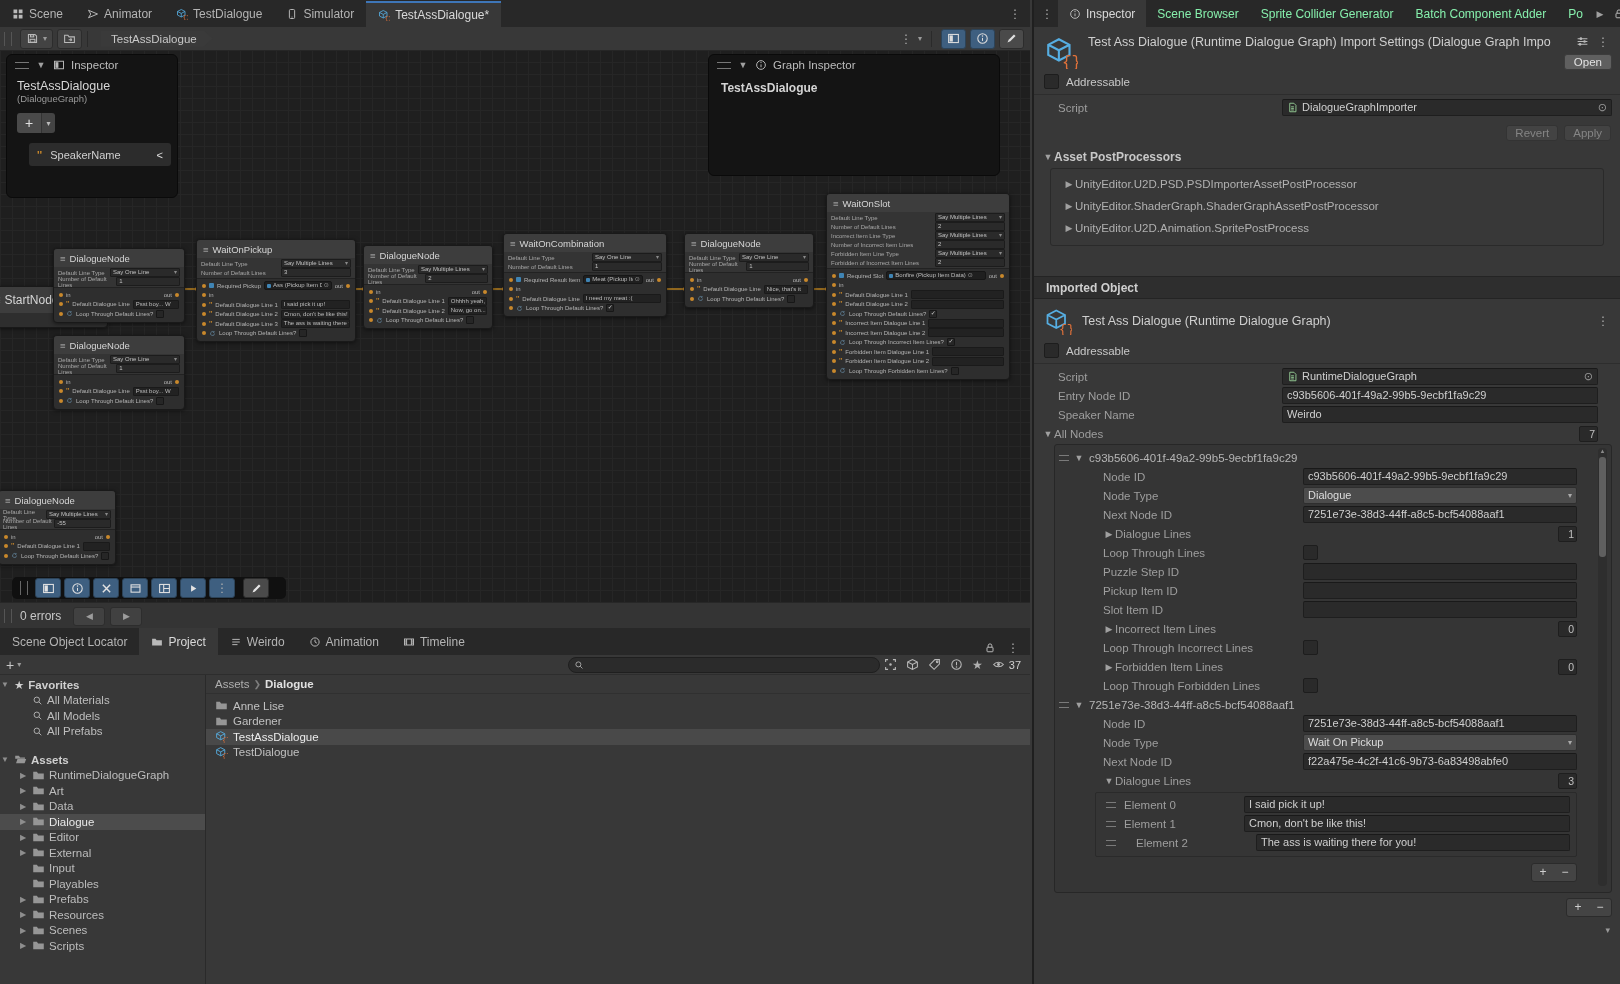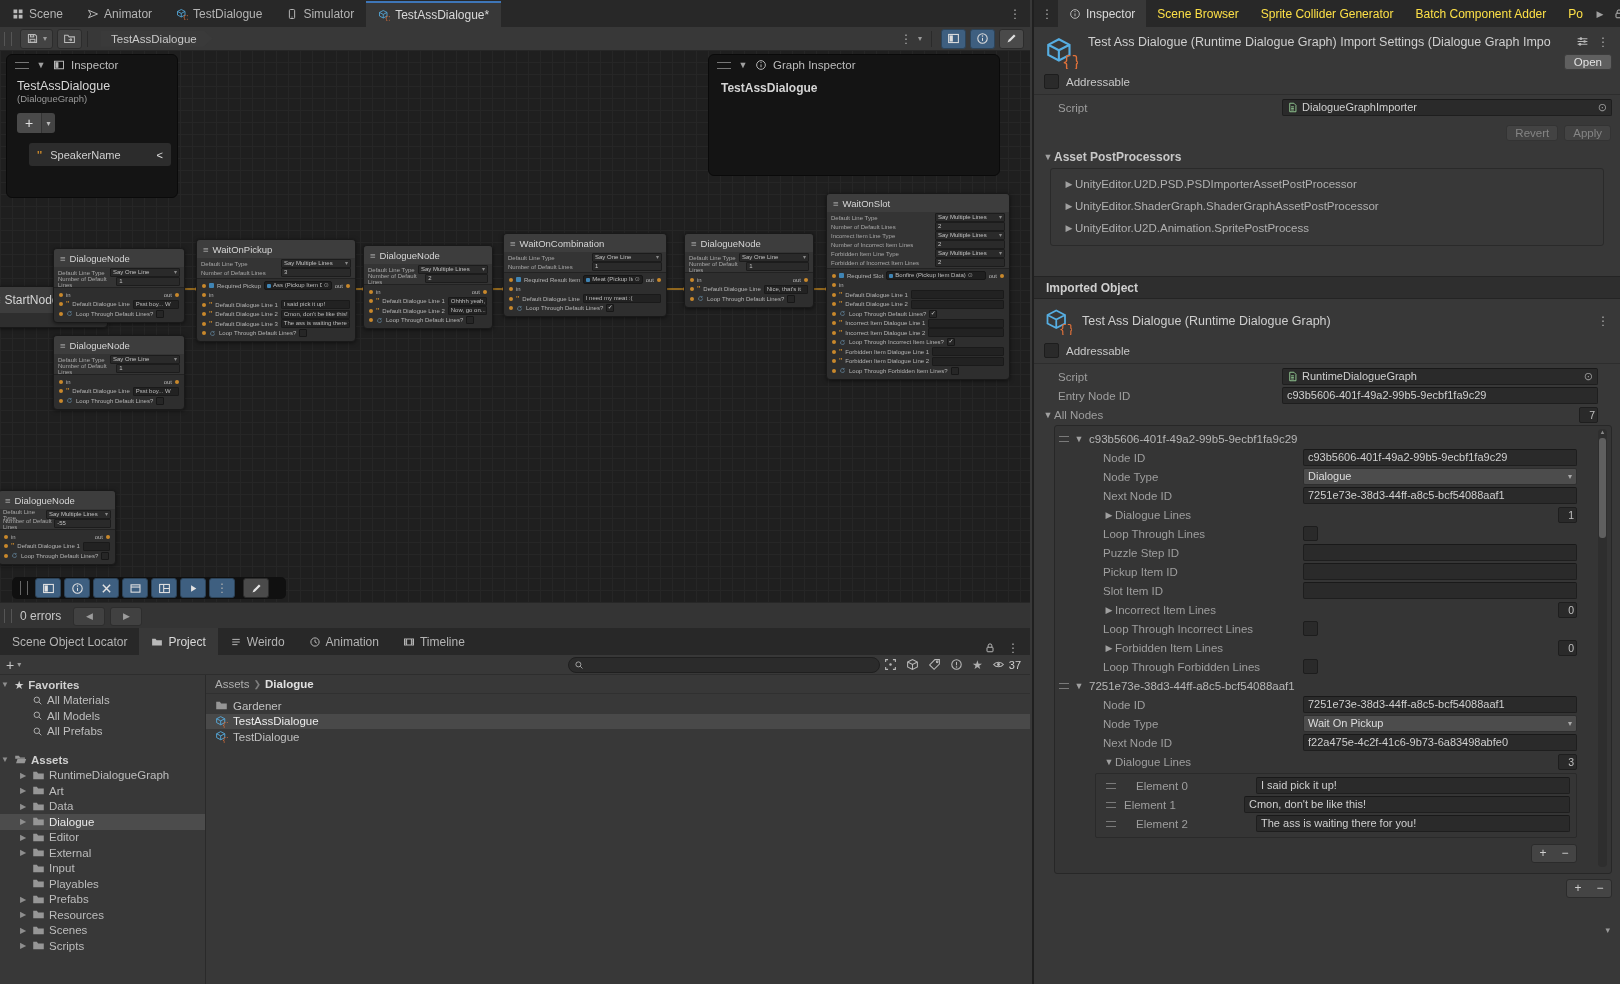--- a/index.html
+++ b/index.html
@@ -61,21 +61,21 @@
   .trow{display:flex;align-items:center;height:15.5px;font-size:11.5px;color:#bdbdbd;gap:4px;white-space:nowrap;}
   .trow.sel{background:var(--sel);color:#e8e8e8;}
   .arr{width:10px;text-align:center;color:#8e8e8e;font-size:8px;flex:none;}
   #pfiles{flex:1;position:relative;}
   #pcrumbbar{height:18px;border-bottom:1px solid #303030;display:flex;align-items:center;padding-left:9px;gap:4px;font-size:11.5px;}
   .frow{display:flex;align-items:center;height:15.5px;font-size:11.5px;color:#c0c0c0;gap:5px;padding-left:9px;}
   .frow.sel{background:#494949;color:#ececec;}
   
   #rpanel{left:1032px;top:0;width:588px;height:984px;background:#383838;border-left:2px solid #1f1f1f;box-sizing:border-box;}
   #rtabs{display:flex;align-items:center;background:#282828;height:27px;overflow:hidden;}
-  .rtab{display:flex;align-items:center;gap:5px;height:27px;padding:0 11px;color:#fde047;font-size:12px;white-space:nowrap;}
+  .rtab{display:flex;align-items:center;gap:5px;height:27px;padding:0 11px;color:#86efac;font-size:12px;white-space:nowrap;}
   .rtab.active2{background:#383838;color:#d9d9d9;}
   .irow{display:flex;align-items:center;height:19px;position:relative;}
   .ilabel{color:#9e9e9e;font-size:11.5px;white-space:nowrap;overflow:hidden;flex:none;}
   .ifield{flex:1;background:#2a2a2a;border:1px solid #1e1e1e;border-top-color:#191919;border-radius:2px;height:15px;line-height:15px;padding:0 4px;color:#cfcfcf;font-size:11px;white-space:nowrap;overflow:hidden;}
   .idrop{flex:1;background:#4c4c4c;border:1px solid #2e2e2e;border-radius:2px;height:15px;line-height:15px;padding:0 4px;color:#dcdcdc;font-size:11px;display:flex;justify-content:space-between;align-items:center;}
   .icheck{width:13px;height:13px;background:#2a2a2a;border:1px solid #1d1d1d;border-radius:2px;}
   .ibadge{width:15px;height:14px;background:#2a2a2a;border:1px solid #1e1e1e;border-radius:2px;color:#c0c0c0;font-size:10.5px;text-align:right;padding-right:2px;line-height:14px;}
   .farr{width:12px;color:#a0a0a0;font-size:9px;text-align:center;flex:none;}
   .divider{height:1px;background:#2d2d2d;margin:3px 0;}
   .btngrey{background:#5f5f5f;border:1px solid #3c3c3c;border-radius:3px;color:#e2e2e2;font-size:11.5px;padding:1px 9px;}
@@ -951,20 +951,26 @@
       <div id="pcrumbbar">
           <span style="color:#b0b0b0">Assets</span>
           <span style="color:#7e7e7e;font-size:9px">❯</span>
           <span style="color:#e0e0e0;font-weight:bold">Dialogue</span>
         </div>
       <div id="plist" style="padding-top: 4px;">
           <div class="frow">
             <svg width="13" height="13" viewBox="0 0 16 16" fill="none" stroke="#969696" stroke-width="1.3">
               <path d="M1.5 3.5 h4.5 l1.5 2 h7 v7 h-13 Z" fill="#969696" stroke="none"></path>
             </svg>
+            <span>Anne Lise</span>
+          </div>
+          <div class="frow">
+            <svg width="13" height="13" viewBox="0 0 16 16" fill="none" stroke="#969696" stroke-width="1.3">
+              <path d="M1.5 3.5 h4.5 l1.5 2 h7 v7 h-13 Z" fill="#969696" stroke="none"></path>
+            </svg>
             <span>Gardener</span>
           </div>
           <div class="frow sel">
             <svg width="13" height="13" viewBox="0 0 16 16" fill="none" stroke="#969696" stroke-width="1.3">
               <path d="M7 2 L12 4.6 V9.4 L7 12 L2 9.4 V4.6 Z M7 12 V7.2 M2 4.6 L7 7.2 L12 4.6" stroke="#56aee2" stroke-width="1.1"></path>
               <text x="9" y="14.5" font-size="8" fill="#e0713a" stroke="none" font-family="Liberation Mono,monospace">{}</text>
             </svg>
             <span>TestAssDialogue</span>
           </div>
           <div class="frow">
@@ -1099,20 +1105,24 @@
               <path d="M6 7 h4 M6 9.3 h4 M6 11.6 h4"></path>
             </svg>
             <span style="flex:1">RuntimeDialogueGraph</span>
             <span style="color:#9a9a9a">⊙</span>
           </span>
         </div>
         <div class="irow" style="padding-left: 24px; padding-right: 22px;">
           <span class="ilabel" style="width:224px">Entry Node ID</span>
           <span class="ifield" style="">c93b5606-401f-49a2-99b5-9ecbf1fa9c29</span>
         </div>
+        <div class="irow" style="padding-left: 24px; padding-right: 22px;">
+          <span class="ilabel" style="width:224px">Speaker Name</span>
+          <span class="ifield" style="">Weirdo</span>
+        </div>
         <div class="irow" style="padding-left: 8px; padding-right: 22px;">
           <span class="farr">▼</span>
           <span class="ilabel">All Nodes</span>
           <span style="flex:1"></span>
           <span class="ibadge">7</span>
         </div>
         <div class="grpbox" style="margin: 1px 8px 0px 20px; padding: 3px 26px 8px 0px;">
           <div class="ghead" style="padding-left: 4px;">
             <span class="eq"></span>
             <span class="farr">▼</span>
@@ -1197,21 +1207,21 @@
           </div>
           <div class="irow" style="padding-left: 48px; padding-right: 8px;">
             <span class="farr">▼</span>
             <span class="ilabel">Dialogue Lines</span>
             <span style="flex:1"></span>
             <span class="ibadge">3</span>
           </div>
           <div style="margin: 2px 8px 2px 40px; border: 1px solid rgb(42, 42, 42); border-radius: 2px; padding: 2px 6px 4px 2px;">
             <div class="irow">
               <span class="eq" style="margin-left:8px"></span>
-              <span class="ilabel" style="width:120px;margin-left:20px">Element 0</span>
+              <span class="ilabel" style="width:120px;margin-left:8px">Element 0</span>
               <span class="ifield">I said pick it up!</span>
             </div>
             <div class="irow">
               <span class="eq" style="margin-left:8px"></span>
               <span class="ilabel" style="width:120px;margin-left:8px">Element 1</span>
               <span class="ifield">Cmon, don't be like this!</span>
             </div>
             <div class="irow">
               <span class="eq" style="margin-left:8px"></span>
               <span class="ilabel" style="width:120px;margin-left:20px">Element 2</span>

